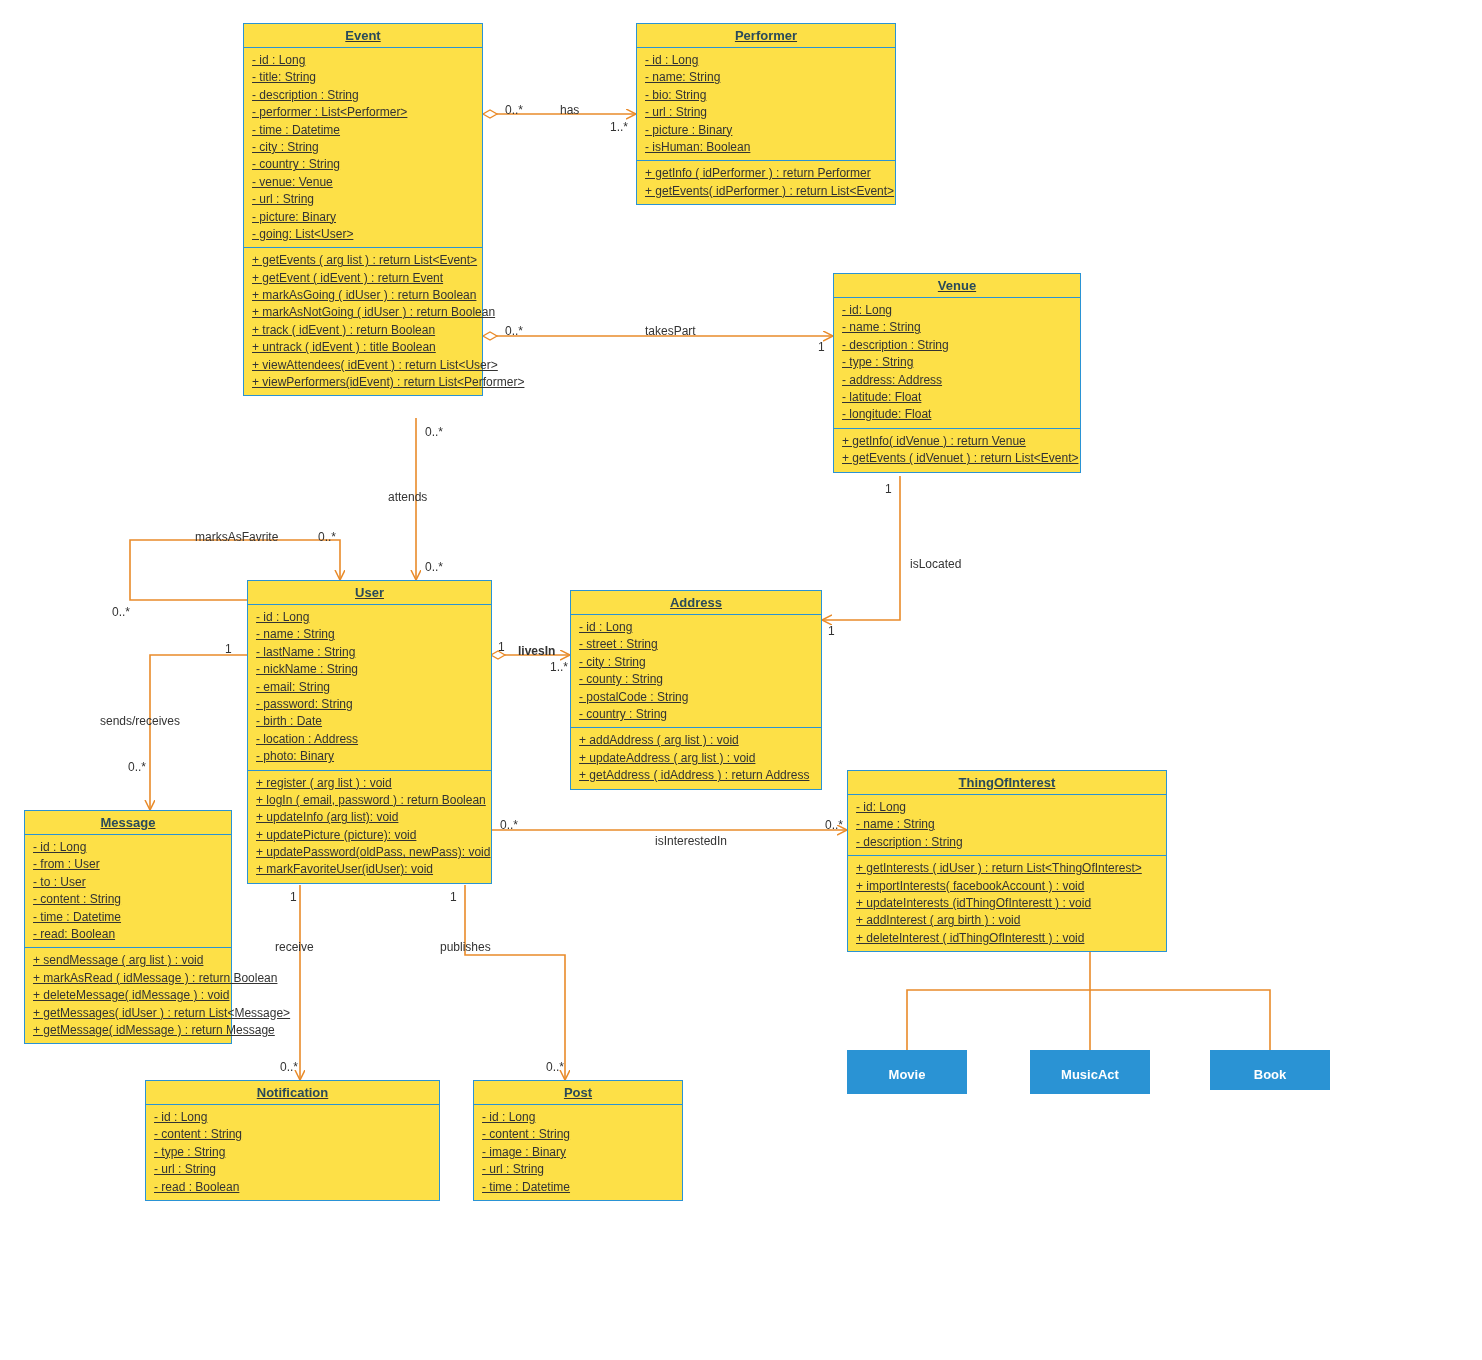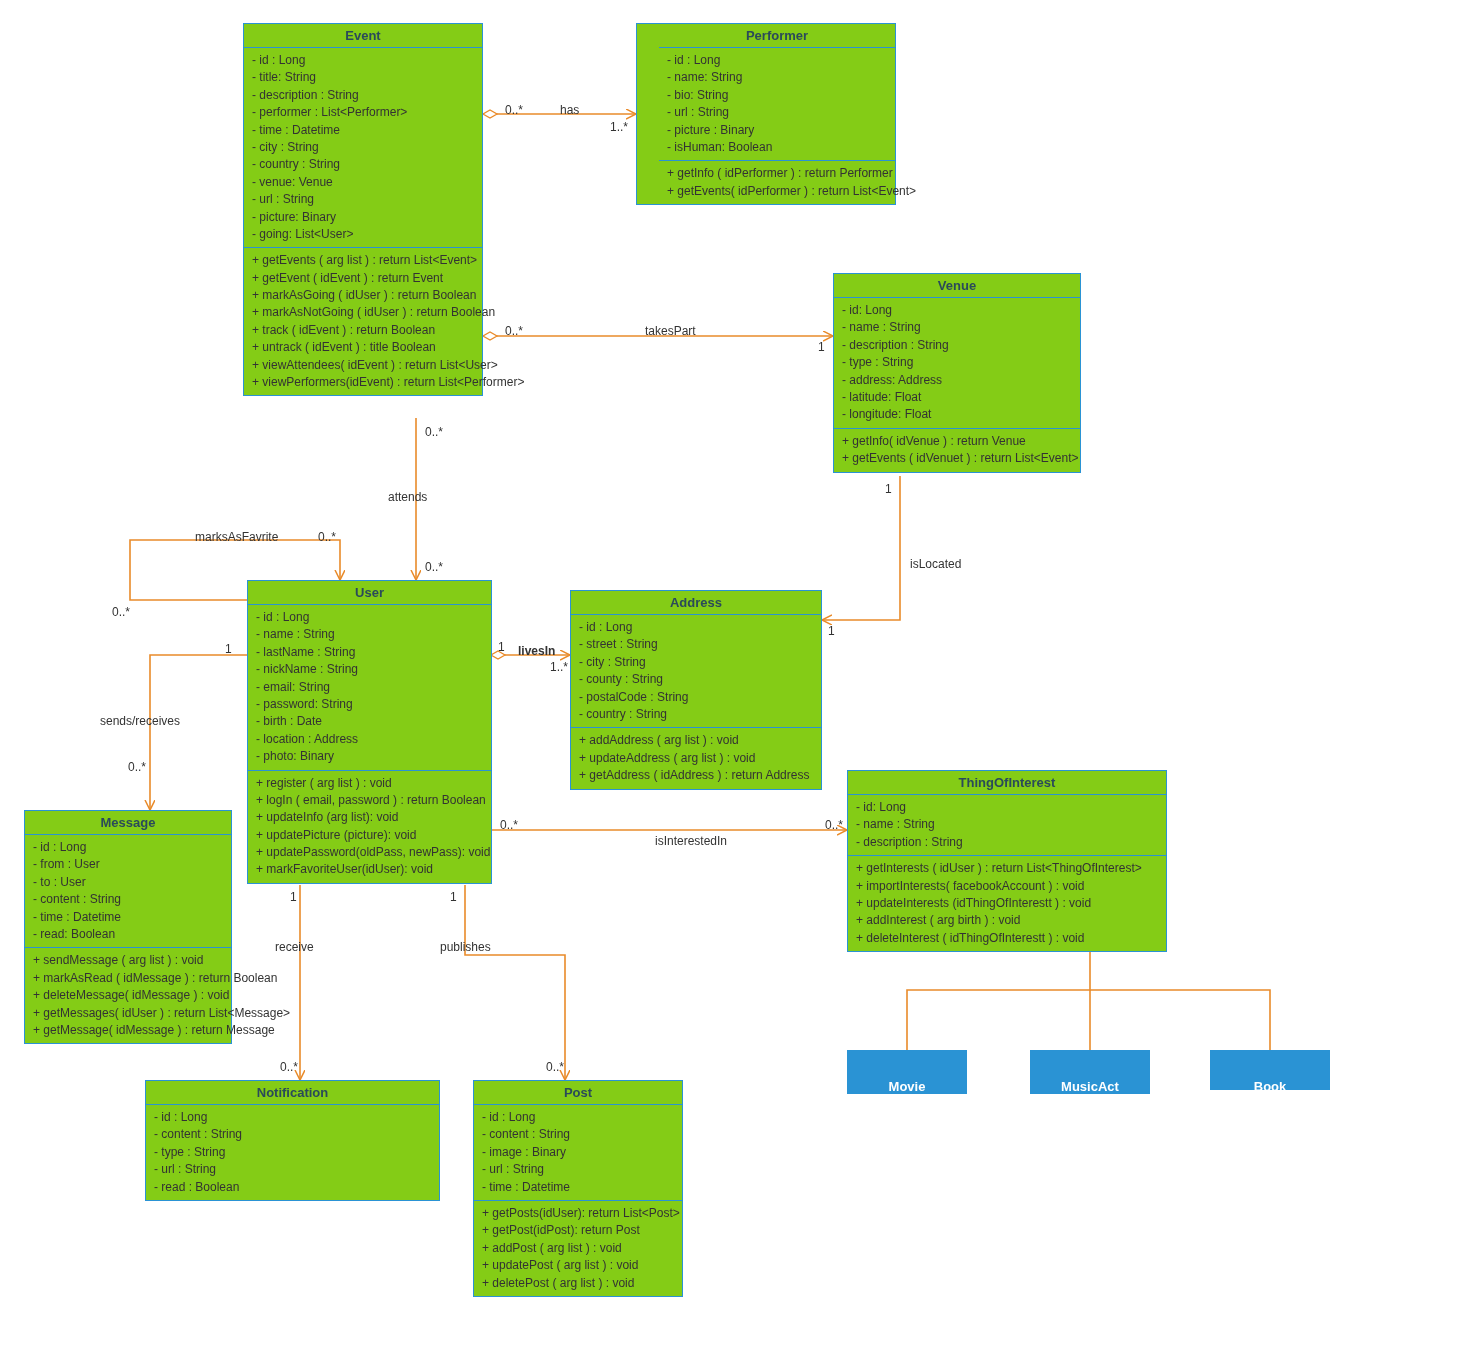--- a/index.html
+++ b/index.html
@@ -9,22 +9,23 @@
     font-size: 12px;
     background: #fff;
     width: 1482px;
     height: 1360px;
     position: relative;
     color: #333;
   }
   .class-box {
     position: absolute;
     border: 1.5px solid #2a93d4;
-    background: #84cc16;
+    background: #fde047;
     box-sizing: border-box;
+    text-decoration: underline;
   }
   .class-title {
     text-align: center;
     font-weight: bold;
     border-bottom: 1.5px solid #2a93d4;
     padding: 4px 6px;
     font-size: 13px;
     color: #2a4a5a;
   }
   .class-section {
@@ -40,21 +41,21 @@
     color: #333;
     font-size: 12px;
   }
   .solid-box {
     position: absolute;
     background: #2a93d4;
     color: #fff;
     text-align: center;
     font-weight: bold;
     font-size: 13px;
-    padding-top: 28px;
+    padding-top: 16px;
     box-sizing: border-box;
     border: 1px solid #2a93d4;
   }
   .label {
     position: absolute;
     font-size: 12px;
     color: #333;
     background: transparent;
     white-space: nowrap;
   }
@@ -128,21 +129,21 @@
       <div>+ getEvent ( idEvent ) : return Event</div>
       <div>+ markAsGoing ( idUser ) : return Boolean</div>
       <div>+ markAsNotGoing ( idUser ) : return Boolean</div>
       <div>+ track ( idEvent ) : return Boolean</div>
       <div>+ untrack ( idEvent ) : title Boolean</div>
       <div>+ viewAttendees( idEvent ) : return List&lt;User&gt;</div>
       <div>+ viewPerformers(idEvent) : return List&lt;Performer&gt;</div>
     </div>
 </div>
 
-<div class="class-box" style="left:636px;top:23px;width:260px;padding-left:22px;">
+<div class="class-box" style="left:636px;top:23px;width:260px;">
   <div class="class-title">Performer</div>
   <div class="class-section">
       <div>- id : Long</div>
       <div>- name: String</div>
       <div>- bio: String</div>
       <div>- url : String</div>
       <div>- picture : Binary</div>
       <div>- isHuman: Boolean</div>
     </div>
   <div class="class-section">
@@ -256,27 +257,20 @@
 
 <div class="class-box" style="left:473px;top:1080px;width:210px;">
   <div class="class-title">Post</div>
   <div class="class-section">
       <div>- id : Long</div>
       <div>- content : String</div>
       <div>- image : Binary</div>
       <div>- url : String</div>
       <div>- time : Datetime</div>
     </div>
-  <div class="class-section">
-      <div>+ getPosts(idUser): return List&lt;Post&gt;</div>
-      <div>+ getPost(idPost): return Post</div>
-      <div>+ addPost ( arg list ) : void</div>
-      <div>+ updatePost ( arg list ) : void</div>
-      <div>+ deletePost ( arg list ) : void</div>
-    </div>
 </div>
 
 <div class="solid-box" style="left:847px;top:1050px;width:120px;height:44px;">Movie</div>
 <div class="solid-box" style="left:1030px;top:1050px;width:120px;height:44px;">MusicAct</div>
 <div class="solid-box" style="left:1210px;top:1050px;width:120px;height:40px;">Book</div>
 
 <div class="label" style="left:560px;top:103px;">has</div>
 <div class="label" style="left:505px;top:103px;">0..*</div>
 <div class="label" style="left:610px;top:120px;">1..*</div>
 

